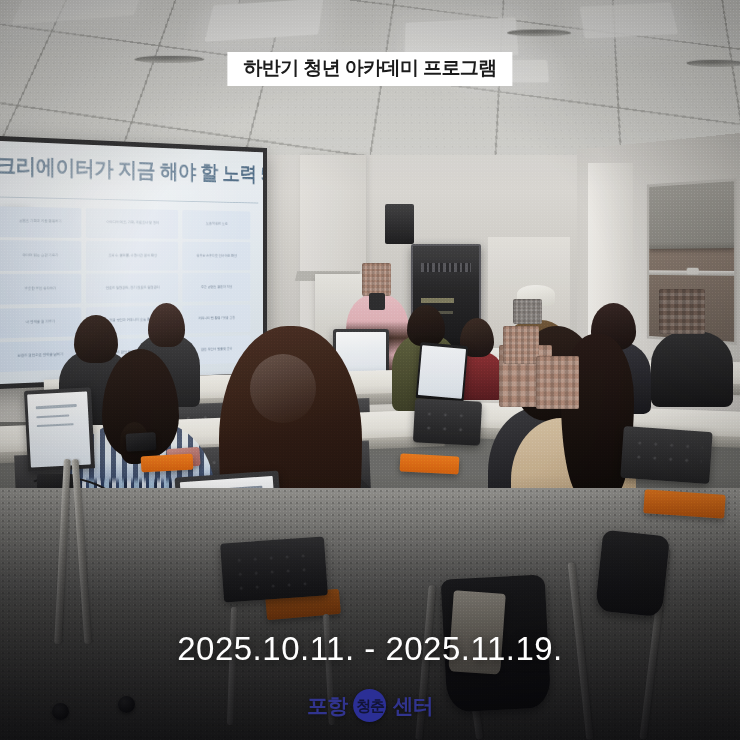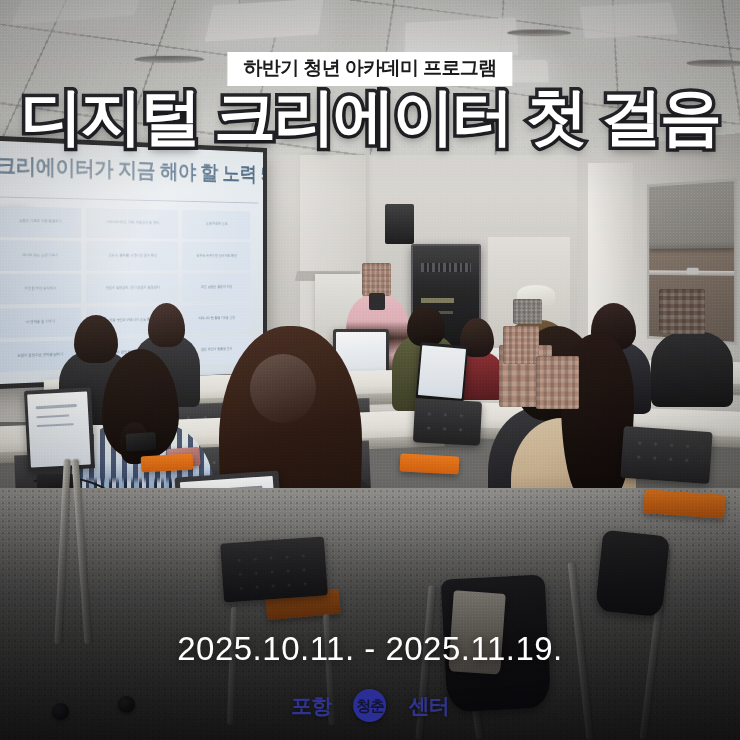--- a/index.html
+++ b/index.html
@@ -410,21 +410,21 @@
 
   .dates {
     position:absolute; left:50%; top:630px; transform:translateX(-50%);
     font-size:33px; font-weight:400; letter-spacing:.5px;
     color:#ffffff; white-space:nowrap;
     text-shadow:0 2px 10px rgba(0,0,0,.65);
   }
 
   .logo {
     position:absolute; left:50%; top:689px; transform:translateX(-50%);
-    display:flex; align-items:center; gap:22px;
+    display:flex; align-items:center; gap:6px;
     white-space:nowrap;
   }
   .logo-word {
     font-size:21px; font-weight:800; letter-spacing:-.8px;
     color:#31348e;
     text-shadow:0 1px 4px rgba(0,0,0,.5);
   }
   .logo-mark {
     position:relative;
     width:33px; height:33px; border-radius:50%;
@@ -715,21 +715,20 @@
     <div class="vignette"></div>
     <div class="top-scrim"></div>
     <div class="bottom-scrim"></div>
     <div class="grain"></div>
   </div>
 
   <div class="overlay">
 
     <div class="badge">하반기 청년 아카데미 프로그램</div>
 
-    <div class="headline">디지털 크리에이터 첫 걸음</div>
 
     <div class="dates">2025.10.11. - 2025.11.19.</div>
 
     <div class="logo">
       <span class="logo-word">포항</span>
       <span class="logo-mark">
         <span class="logo-mark-text">청춘</span>
       </span>
       <span class="logo-word">센터</span>
     </div>

